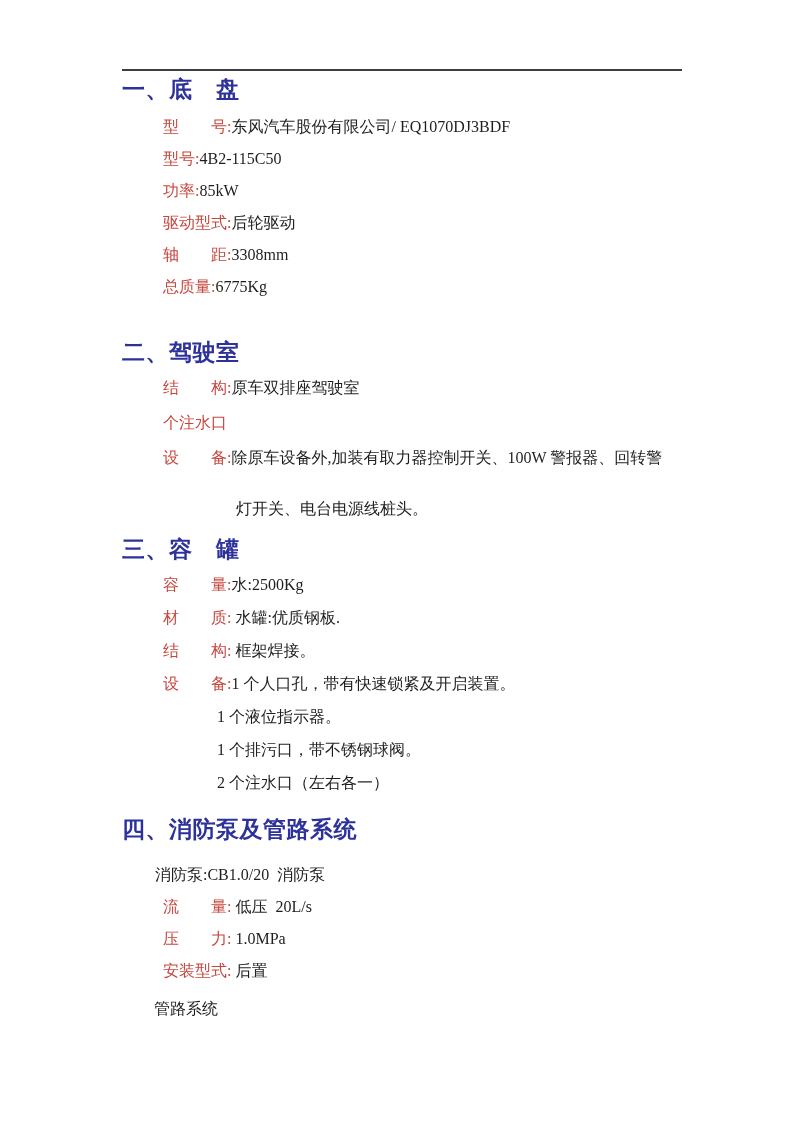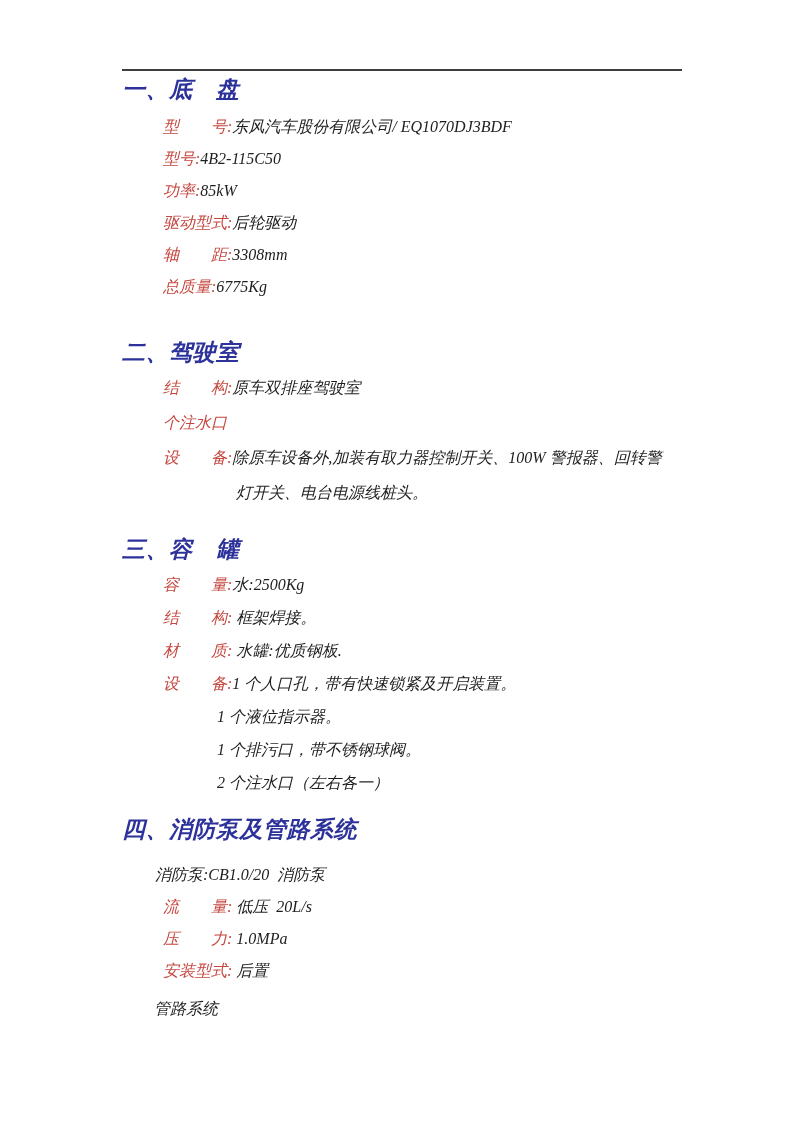--- a/index.html
+++ b/index.html
@@ -19,21 +19,21 @@
     color: var(--ink);
   }
   .rule {
     position: absolute;
     left: 122px;
     top: 69px;
     width: 560px;
     height: 2px;
     background: var(--rule);
   }
-  .section { position: absolute; left: 0; right: 0; font-style: italic; }
+  .section { position: absolute; left: 0; right: 0; }
   .s1 { top: 75px; }
   .s2 { top: 338px; }
   .s3 { top: 535px; }
   .s4 { top: 815px; }
   .heading {
     margin: 0 0 0 122px;
     font-size: 23px;
     font-weight: bold;
     line-height: 30px;
     height: 30px;
@@ -48,21 +48,21 @@
   .s4 .rows { margin-top: 14px; }
   .row {
     margin: 0 0 0 163px;
     font-size: 16px;
     white-space: pre;
   }
   .s1 .row { line-height: 32px; }
   .s2 .row { line-height: 35px; }
   .s3 .row { line-height: 33px; }
   .s4 .row { line-height: 32px; }
-  .row--cont  { margin-left: 236px; }
+  .row--cont  { margin-left: 236px; margin-top: 16px; }
   .row--sub   { margin-left: 217px; }
   .row--black { margin-left: 155px; }
   .row--plain { margin-left: 154px; margin-top: 6px; }
   .label { color: var(--red); }
   .value { color: var(--ink); }
 </style>
 </head>
 <body>
 
 <div class="page">
@@ -85,22 +85,22 @@
           <p class="row"><span class="label">结　　构:</span><span class="value">原车双排座驾驶室</span></p>
           <p class="row"><span class="label">个注水口</span><span class="value"></span></p>
           <p class="row"><span class="label">设　　备:</span><span class="value">除原车设备外,加装有取力器控制开关、100W 警报器、回转警</span></p>
           <p class="row row--cont"><span class="value">灯开关、电台电源线桩头。</span></p>
         </div>
       </section>
       <section class="section s3">
         <h2 class="heading"><span>三、</span><span>容　罐</span></h2>
         <div class="rows">
           <p class="row"><span class="label">容　　量:</span><span class="value">水:2500Kg</span></p>
+          <p class="row"><span class="label">材　　质:</span><span class="value"> 水罐:优质钢板.</span></p>
           <p class="row"><span class="label">结　　构:</span><span class="value"> 框架焊接。</span></p>
-          <p class="row"><span class="label">材　　质:</span><span class="value"> 水罐:优质钢板.</span></p>
           <p class="row"><span class="label">设　　备:</span><span class="value">1 个人口孔，带有快速锁紧及开启装置。</span></p>
           <p class="row row--sub"><span class="value">1 个液位指示器。</span></p>
           <p class="row row--sub"><span class="value">1 个排污口，带不锈钢球阀。</span></p>
           <p class="row row--sub"><span class="value">2 个注水口（左右各一）</span></p>
         </div>
       </section>
       <section class="section s4">
         <h2 class="heading"><span>四、</span><span>消防泵及管路系统</span></h2>
         <div class="rows">
           <p class="row row--black"><span class="value">消防泵:CB1.0/20  消防泵</span></p>

